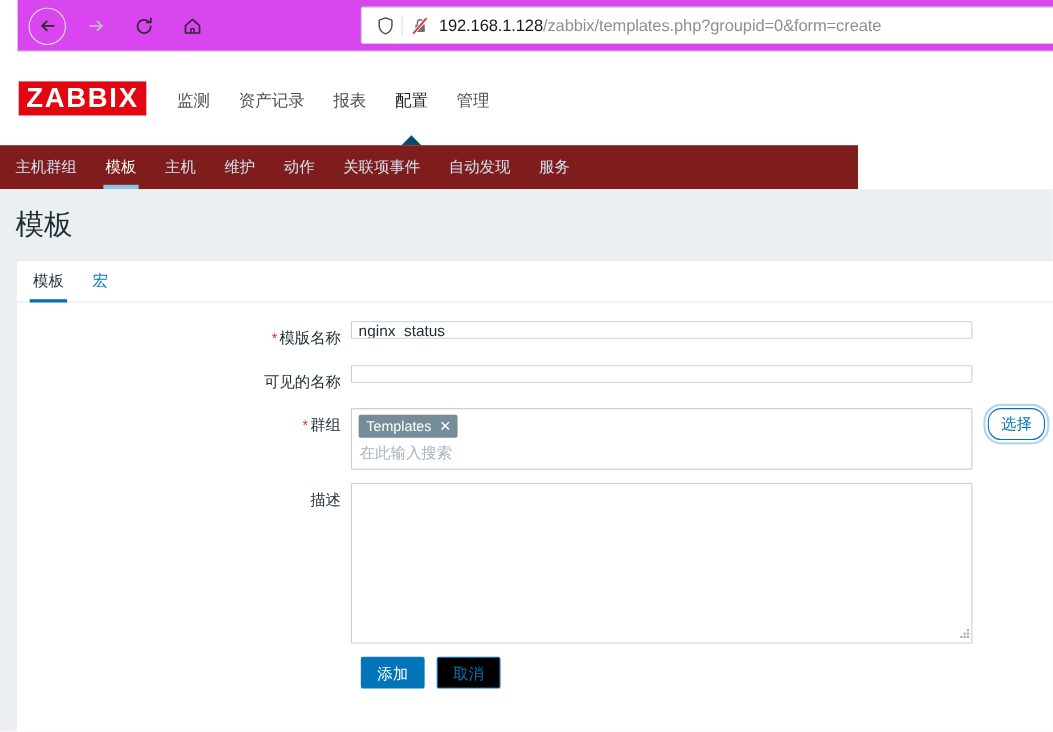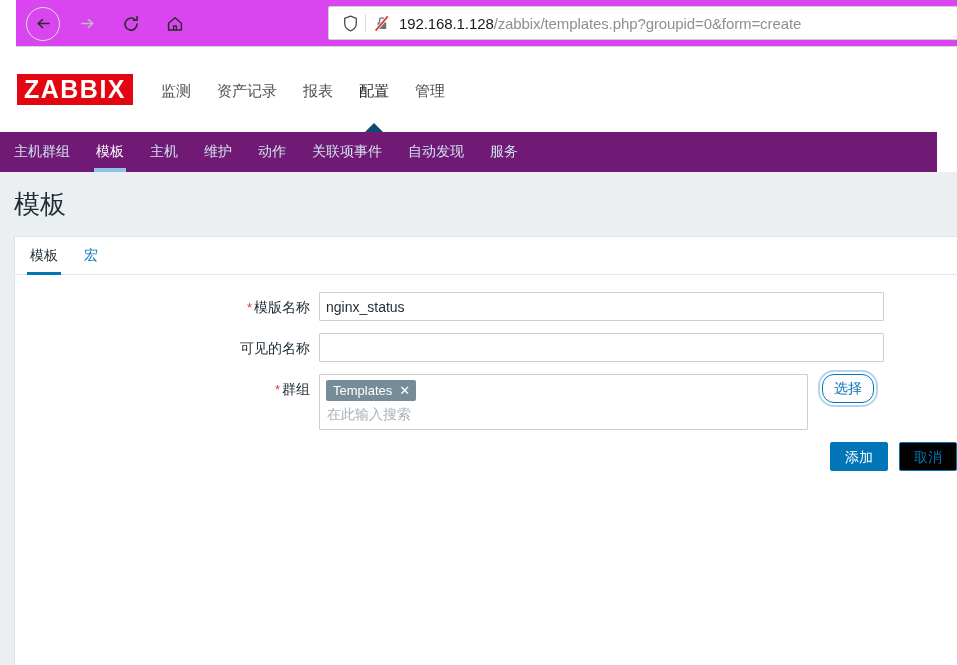--- a/index.html
+++ b/index.html
@@ -103,22 +103,22 @@
     bottom: 0; left: 50%;
     transform: translateX(-50%);
     border-left: 9px solid transparent;
     border-right: 9px solid transparent;
     border-bottom: 9px solid #0a4c6d;
   }
 
   
   #sub-nav {
     position: absolute; left: 0; top: 132px;
-    width: 937px; height: 40px;
-    background: #701a75;
+    width: 780px; height: 40px;
+    background: #7f1d1d;
     display: flex; align-items: center;
     padding-left: 12px;
     gap: 22px;
   }
   .sub-nav-item {
     font-size: 14px;
     color: #cfe3ef;
     height: 40px;
     display: flex; align-items: center;
     position: relative;
@@ -203,34 +203,34 @@
   }
   .req-star {
     color: #e33734;
     margin-right: 2px;
     font-size: 13px;
   }
   .field-wrap { position: relative; display: flex; align-items: flex-start; }
 
   input.txt {
     width: 565px;
-    height: 29px;
+    height: 16px;
     border: 1px solid #c9cfd4;
     background: #ffffff;
     font-size: 14px;
     font-family: "Liberation Sans", sans-serif;
     color: #1f2c33;
     padding: 0 6px;
     outline: none;
     border-radius: 1px;
   }
 
   
   .multiselect {
-    width: 489px;
+    width: 565px;
     min-height: 56px;
     border: 1px solid #c9cfd4;
     background: #ffffff;
     padding: 5px 6px 4px 6px;
     border-radius: 1px;
   }
   .chip {
     display: inline-flex;
     align-items: center;
     height: 21px;
@@ -302,21 +302,20 @@
     width: 2px; height: 2px;
     background: #a7aeb3;
   }
 
   
   #form-footer {
     display: flex;
     padding-left: 313px;
     gap: 11px;
     margin-top: 0;
-    justify-content: flex-end;
   }
   .btn {
     height: 29px;
     padding: 0 14px;
     font-size: 14px;
     font-family: "Liberation Sans", sans-serif;
     border-radius: 2px;
     cursor: pointer;
     line-height: 1;
   }
@@ -444,20 +443,34 @@
             <span class="chip">
               <span>Templates</span>
               <span class="chip-x">✕</span>
             </span>
             <input class="ms-search" type="text" placeholder="在此输入搜索" style="">
           </div>
           <button class="select-btn">选择</button>
         </div>
       </div>
 
+      <div class="form-row">
+        <div class="form-label">描述</div>
+        <div class="field-wrap">
+          <textarea class="desc" style=""></textarea>
+          <span class="resize-grip">
+            <i style="right:0;bottom:0;"></i>
+              <i style="right:3px;bottom:0;"></i>
+              <i style="right:6px;bottom:0;"></i>
+            <i style="right:0;bottom:3px;"></i>
+              <i style="right:3px;bottom:3px;"></i>
+            <i style="right:0;bottom:6px;"></i>
+          </span>
+        </div>
+      </div>
 
       <div id="form-footer">
         <button class="btn btn-primary">添加</button>
         <button class="btn btn-secondary">取消</button>
       </div>
 
     </div>
   </div>
 </div>
 

